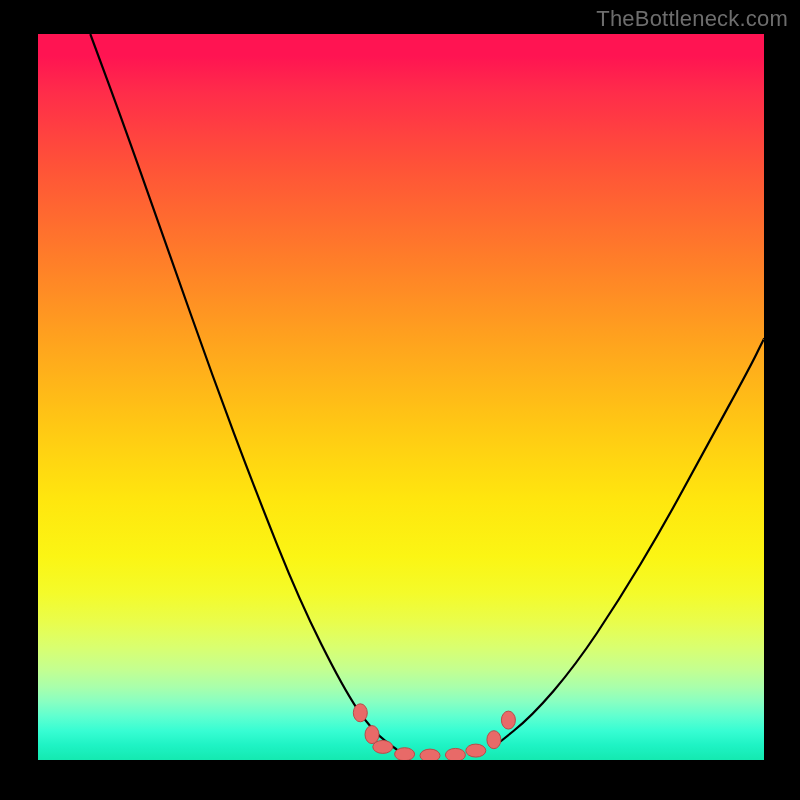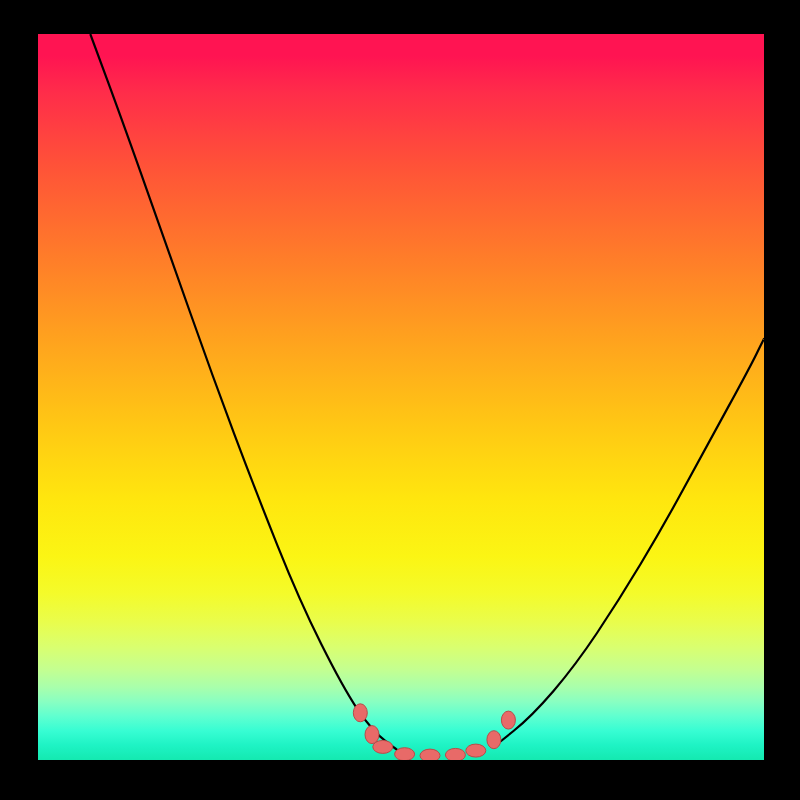--- a/index.html
+++ b/index.html
@@ -71,20 +71,21 @@
   .marker {
     fill: #e86a68;
     stroke: #b84b49;
     stroke-width: 1;
   }
 </style>
 </head>
 <body>
 
 <div class="frame">
+  <div class="watermark">TheBottleneck.com</div>
 
   <div class="plot-area">
     <div class="gradient-bg"></div>
 
     <svg class="curve" viewBox="0 0 726 726" preserveAspectRatio="none">
       <path id="left-path" class="line" d="M 52.3 0.0 Q 52.3 0.0 69.7 47.2 Q 87.1 94.4 108.9 156.1 Q 130.7 217.8 152.5 279.5 Q 174.2 341.2 196.0 399.3 Q 217.8 457.4 239.6 511.8 Q 261.4 566.3 283.1 609.8 Q 304.9 653.4 319.4 675.2 Q 334.0 697.0 348.5 707.9 T 363.0 718.7"></path>
       <path id="right-path" class="line" d="M 457.4 711.5 Q 457.4 711.5 475.5 697.0 Q 493.7 682.4 515.5 657.0 Q 537.2 631.6 559.0 599.0 Q 580.8 566.3 602.6 530.0 Q 624.4 493.7 646.1 453.8 Q 667.9 413.8 689.7 373.9 Q 711.5 334.0 718.7 319.4 T 726.0 304.9"></path>
       <g id="markers">
           <ellipse cx="322.3" cy="678.8" rx="7" ry="9" class="marker"></ellipse>
           <ellipse cx="334.0" cy="700.6" rx="7" ry="9" class="marker"></ellipse>

